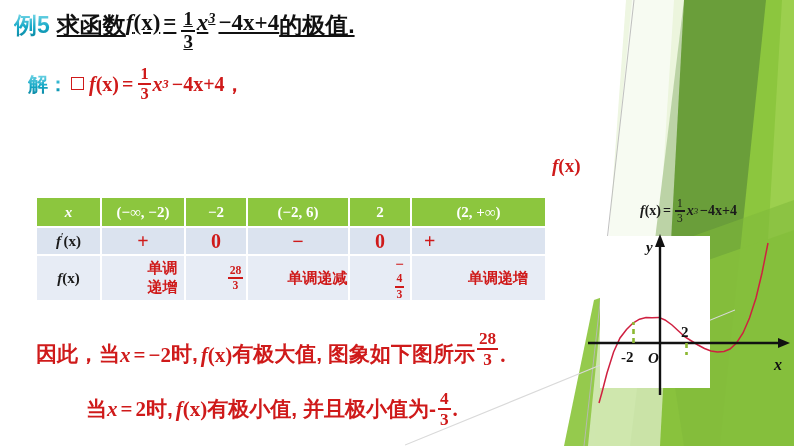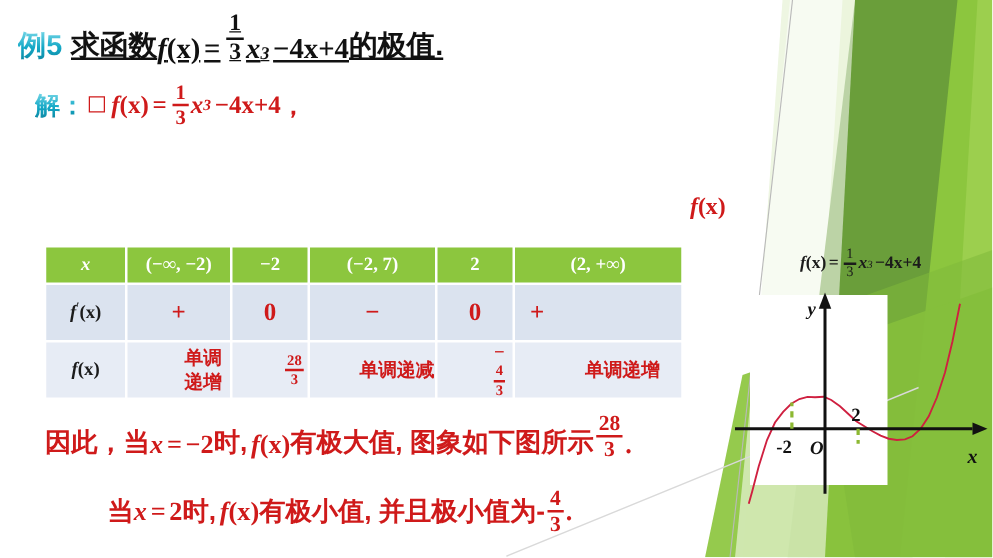--- a/index.html
+++ b/index.html
@@ -32,21 +32,21 @@
     -webkit-text-fill-color: transparent;
   }
   .blk { color: #111111; font-weight: bold; text-decoration: underline; }
   .red { color: #cf1a1a; font-weight: bold; }
 
   .hanzi { font-family: "Liberation Sans", sans-serif; font-weight: bold; }
   .math  { font-family: "Liberation Serif", serif; font-style: italic; font-weight: bold;}
   .mathn { font-family: "Liberation Serif", serif; font-style: normal; font-weight: bold;}
 
   
-  #title-line { left: 14px; top: 10px; font-size: 23px; display: flex; align-items: flex-end; }
+  #title-line { left: 14px; top: 10px; font-size: 23px; display: flex; align-items: flex-start; }
   #title-line .ex { font-size: 23px; margin-right: 7px; }
   #title-line .q  { font-size: 23px; }
 
   
   #solve-line { left: 28px; top: 66px; font-size: 20px; display: flex; align-items: center; }
   #solve-line .jie { font-size: 20px; }
 
   
   .frac {
     display: inline-flex;
@@ -88,21 +88,21 @@
     padding: 0;
   }
   #sign-table tr.head td {
     background: #8cc63e;
     color: #ffffff;
     height: 28px;
     font-weight: bold;
   }
   #sign-table tr.body td {
     background: #dbe3ef;
-    height: 44px;
+    height: 26px;
   }
   #sign-table tr.body2 td {
     background: #e7ecf5;
     height: 34px;
   }
   #sign-table td.lbl { color: #1b1b1b; font-weight: bold; }
   #sign-table td.val { color: #cf1a1a; font-weight: bold; }
   #sign-table td.valwide { color: #cf1a1a; font-weight: bold; font-size: 15px; padding-left: 39px; }
   #sign-table .c1 { width: 63px; }
   #sign-table .c2 { width: 82px; }
@@ -219,21 +219,21 @@
         <col class="c3">
         <col class="c4">
         <col class="c5">
         <col class="c6">
     </colgroup>
     <tbody>
         <tr class="head">
       <td><span class="math">x</span></td>
       <td><span class="mathn">(−∞, −2)</span></td>
       <td><span class="mathn">−2</span></td>
-      <td><span class="mathn">(−2, 7)</span></td>
+      <td><span class="mathn">(−2, 6)</span></td>
       <td><span class="mathn">2</span></td>
       <td><span class="mathn">(2, +∞)</span></td>
     </tr>
     <tr class="body">
       <td class="lbl">
         <span class="math">f</span><sup class="exp" style="font-style:normal;">′</sup><span class="mathn">(x)</span>
       </td>
       <td class="val"><span class="signglyph">+</span></td>
       <td class="val"><span class="signglyph">0</span></td>
       <td class="val"><span class="signglyph">−</span></td>

